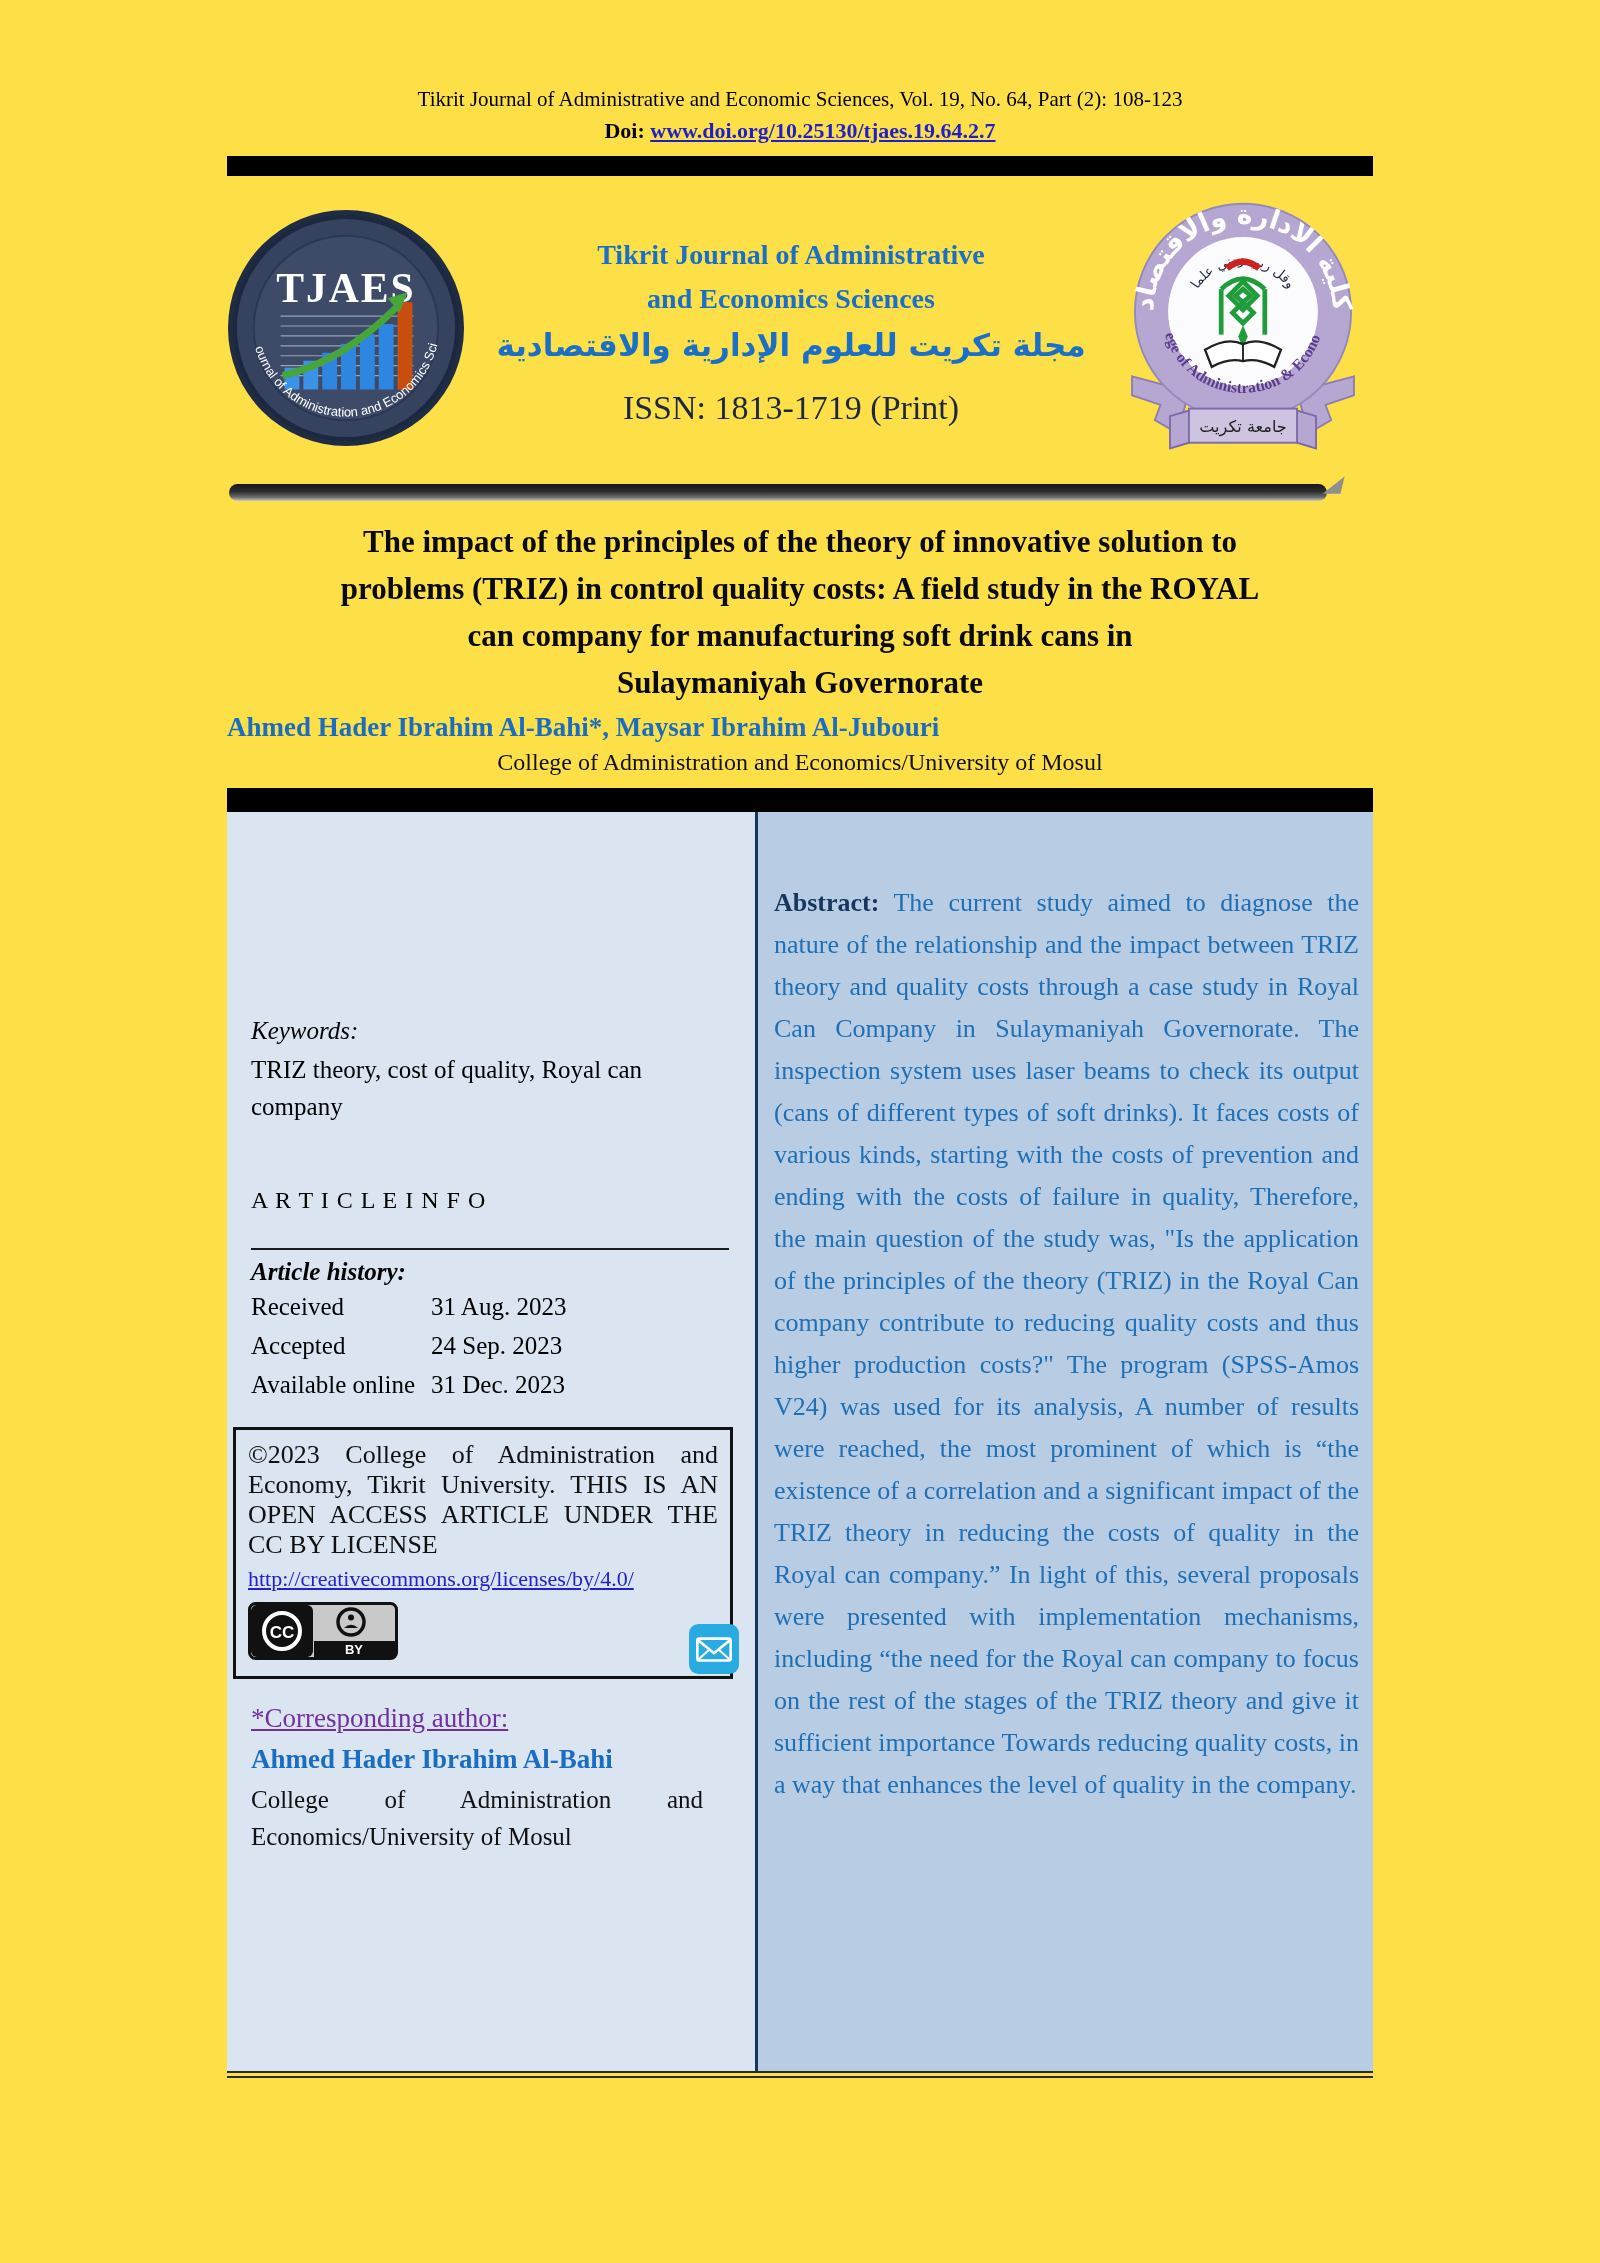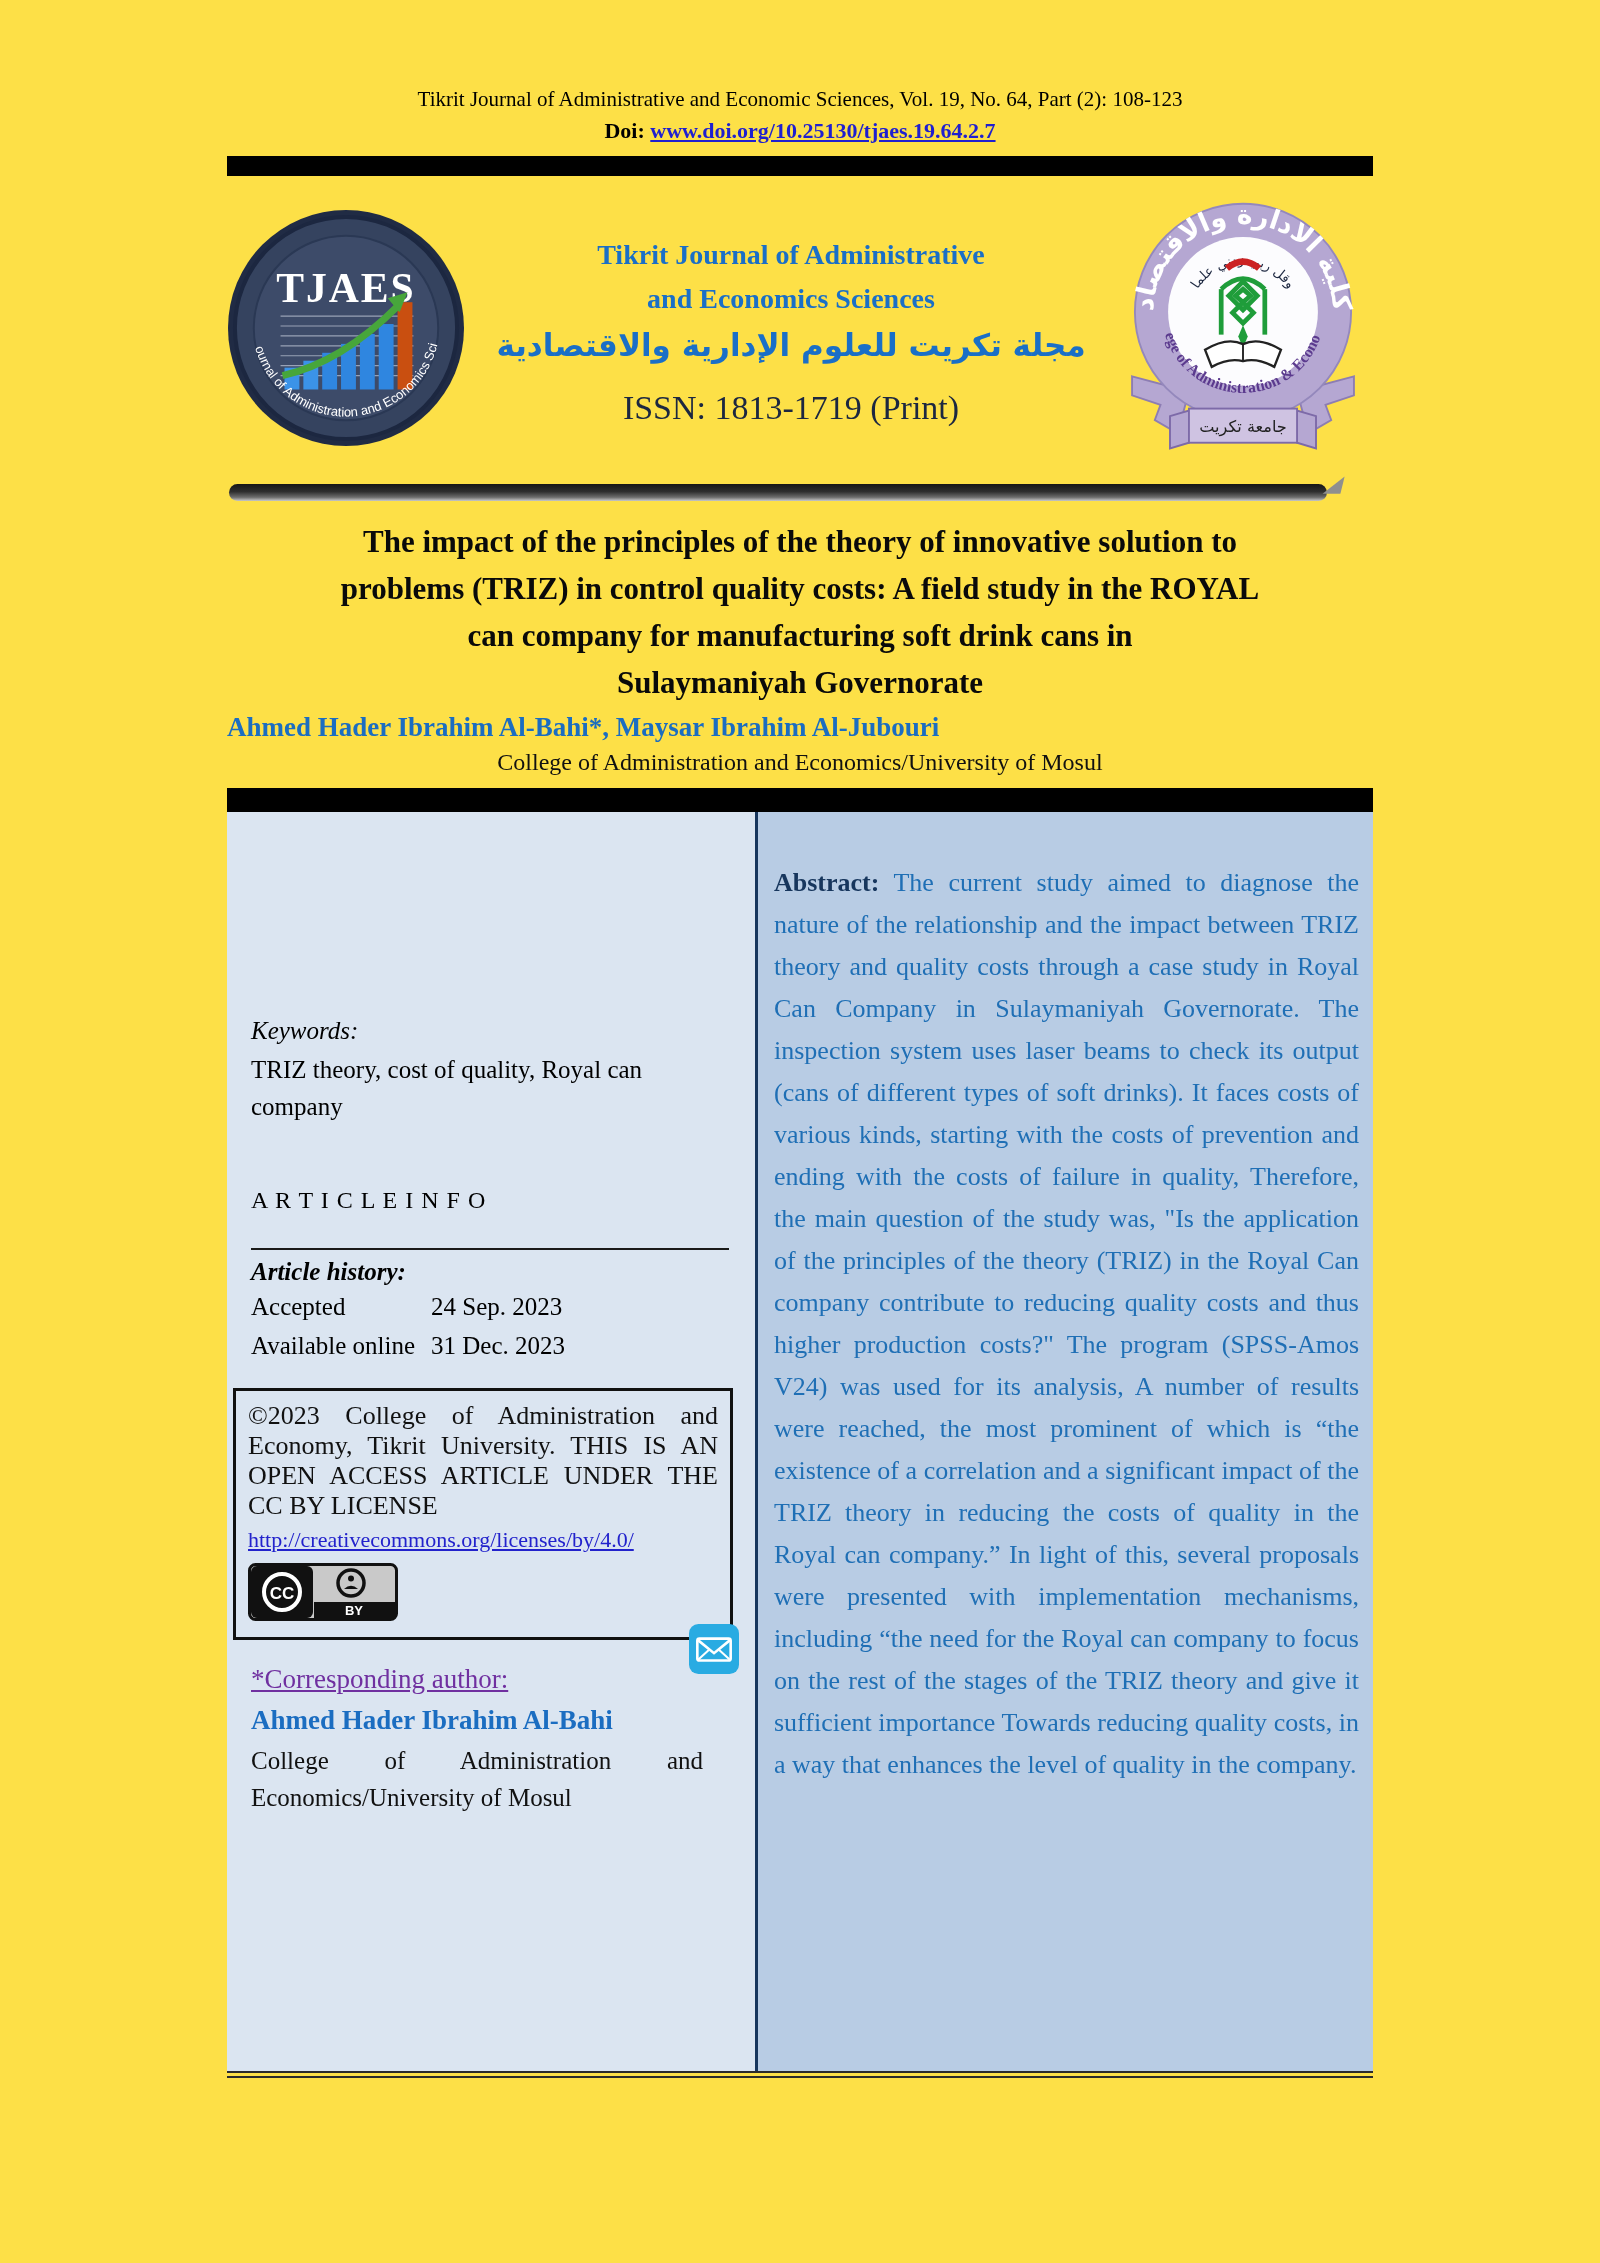--- a/index.html
+++ b/index.html
@@ -34,21 +34,21 @@
      transform:rotate(-38deg);}
 
   
   .article-title{margin-top:14px;text-align:center;font-size:31px;line-height:47px;font-weight:bold;color:#0a0a0a;}
   .authors{margin-top:6px;text-align:left;font-size:27px;font-weight:bold;color:#1b6dc1;}
   .affiliation{margin-top:6px;text-align:center;font-size:24px;color:#111;}
 
   
   .columns{display:flex;height:1259px;border-bottom:7px double #2b2b2b;}
   .col-left{width:528px;flex:0 0 auto;background:#dbe5f1;position:relative;}
-  .col-right{flex:1;background:#b8cce4;border-left:3px solid #17365d;padding:50px 14px 0 16px;box-sizing:border-box;}
+  .col-right{flex:1;background:#b8cce4;border-left:3px solid #17365d;padding:70px 14px 0 16px;box-sizing:border-box;}
 
   .keywords-label{margin:205px 28px 0 24px;font-size:25px;font-weight:normal;font-style:italic;}
   .keywords{margin:6px 30px 0 24px;font-size:25px;line-height:37px;}
   .article-info{margin:62px 28px 0 24px;font-size:24px;letter-spacing:1px;}
   .rule{margin:34px 26px 0 24px;border:none;border-top:2px solid #1a1a1a;}
   .history-label{margin:8px 28px 0 24px;font-size:25px;font-weight:bold;font-style:italic;}
   .history-row{display:flex;margin:3px 24px 0 24px;font-size:25px;line-height:36px;}
   .history-row .h-label{width:180px;flex:0 0 auto;}
 
   .license-box{margin:24px 22px 0 6px;border:3px solid #111;padding:10px 12px 12px;}
@@ -189,20 +189,24 @@
       <div class="col-left">
         <div class="keywords-label">Keywords:</div>
         <div class="keywords">TRIZ theory, cost of quality, Royal can company</div>
 
         <div class="article-info">A R T I C L E   I N F O</div>
 
         <hr class="rule">
         <div class="history-label">Article history:</div>
 
         <div class="history-row">
+          <span class="h-label">Received</span>
+          <span class="h-date">31 Aug. 2023</span>
+        </div>
+        <div class="history-row">
           <span class="h-label">Accepted</span>
           <span class="h-date">24 Sep. 2023</span>
         </div>
         <div class="history-row">
           <span class="h-label">Available online</span>
           <span class="h-date">31 Dec. 2023</span>
         </div>
 
         <div class="license-box">
           <div class="license-text">©2023 College of Administration and Economy, Tikrit University. THIS IS AN OPEN ACCESS ARTICLE UNDER THE CC BY LICENSE</div>

